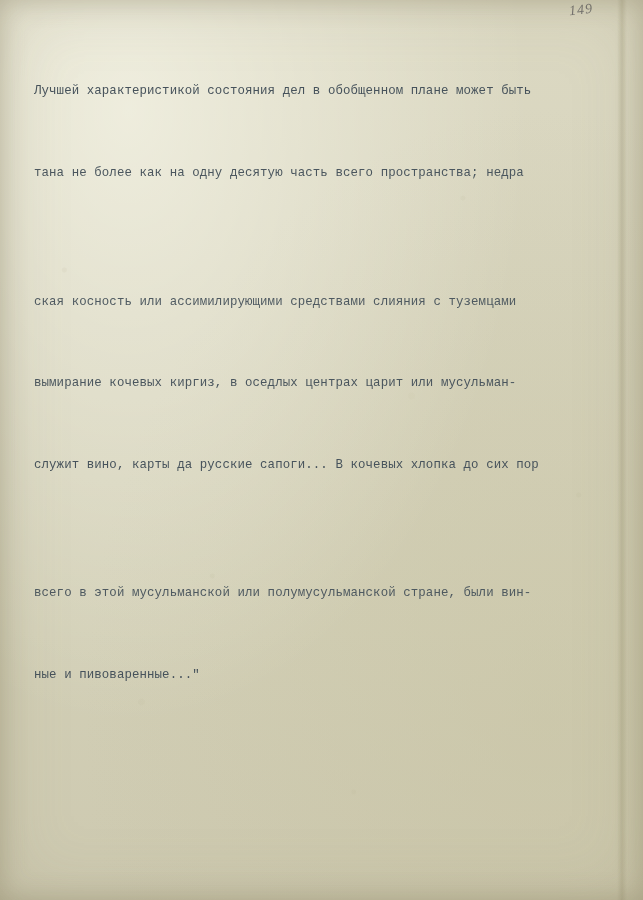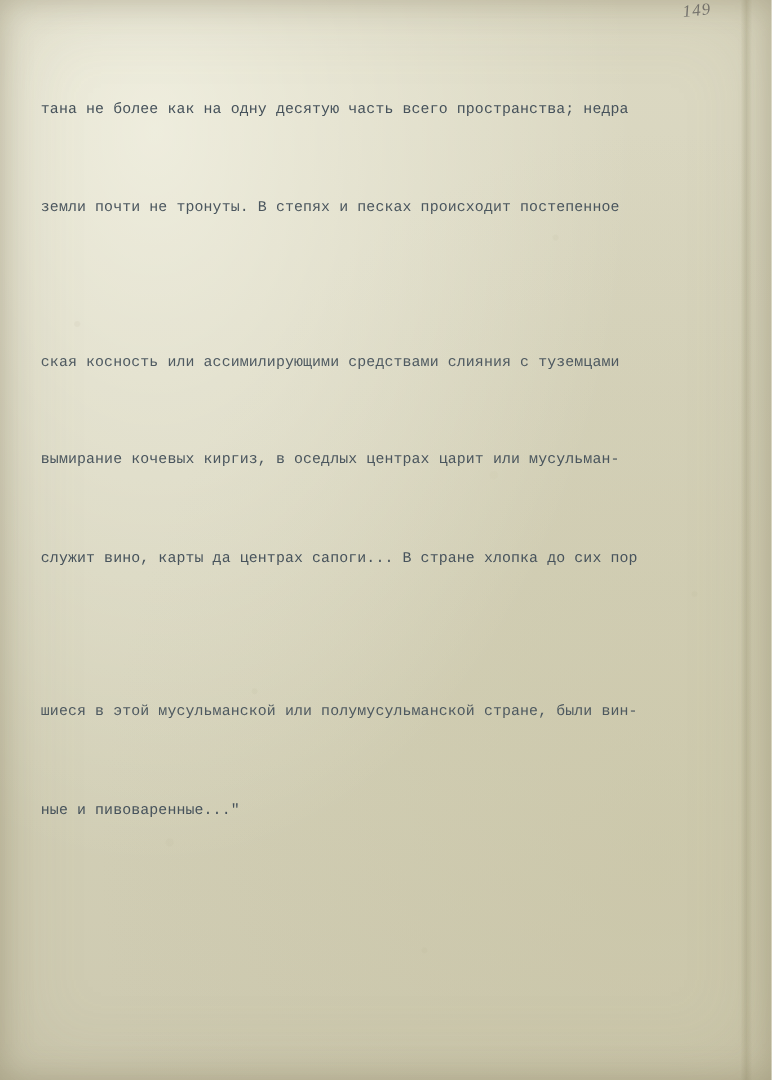--- a/index.html
+++ b/index.html
@@ -101,25 +101,25 @@
 <div id="page">
 
   <div id="grain"></div>
   <div id="fold"></div>
 
   <div id="pagemark">149</div>
 
   <div id="doc">
 
     <div class="para p1">
+      <span class="ln">Лучшей характеристикой состояния дел в обобщенном плане может быть</span>
       <span class="ln">тана не более как на одну десятую часть всего пространства; недра</span>
-      <span class="ln">земли почти не тронуты. В степях и песках происходит постепенное</span>
       <span class="ln">ская косность или ассимилирующими средствами слияния с туземцами</span>
       <span class="ln">вымирание кочевых киргиз, в оседлых центрах царит или мусульман-</span>
-      <span class="ln">служит вино, карты да центрах сапоги... В стране хлопка до сих пор</span>
-      <span class="ln">шиеся в этой мусульманской или полумусульманской стране, были вин-</span>
+      <span class="ln">служит вино, карты да русские сапоги... В кочевых хлопка до сих пор</span>
+      <span class="ln">всего в этой мусульманской или полумусульманской стране, были вин-</span>
       <span class="ln">ные и пивоваренные..."</span>
     </div>
 
   </div>
 
   <div id="edges"></div>
 </div>
 
 </body></html>

